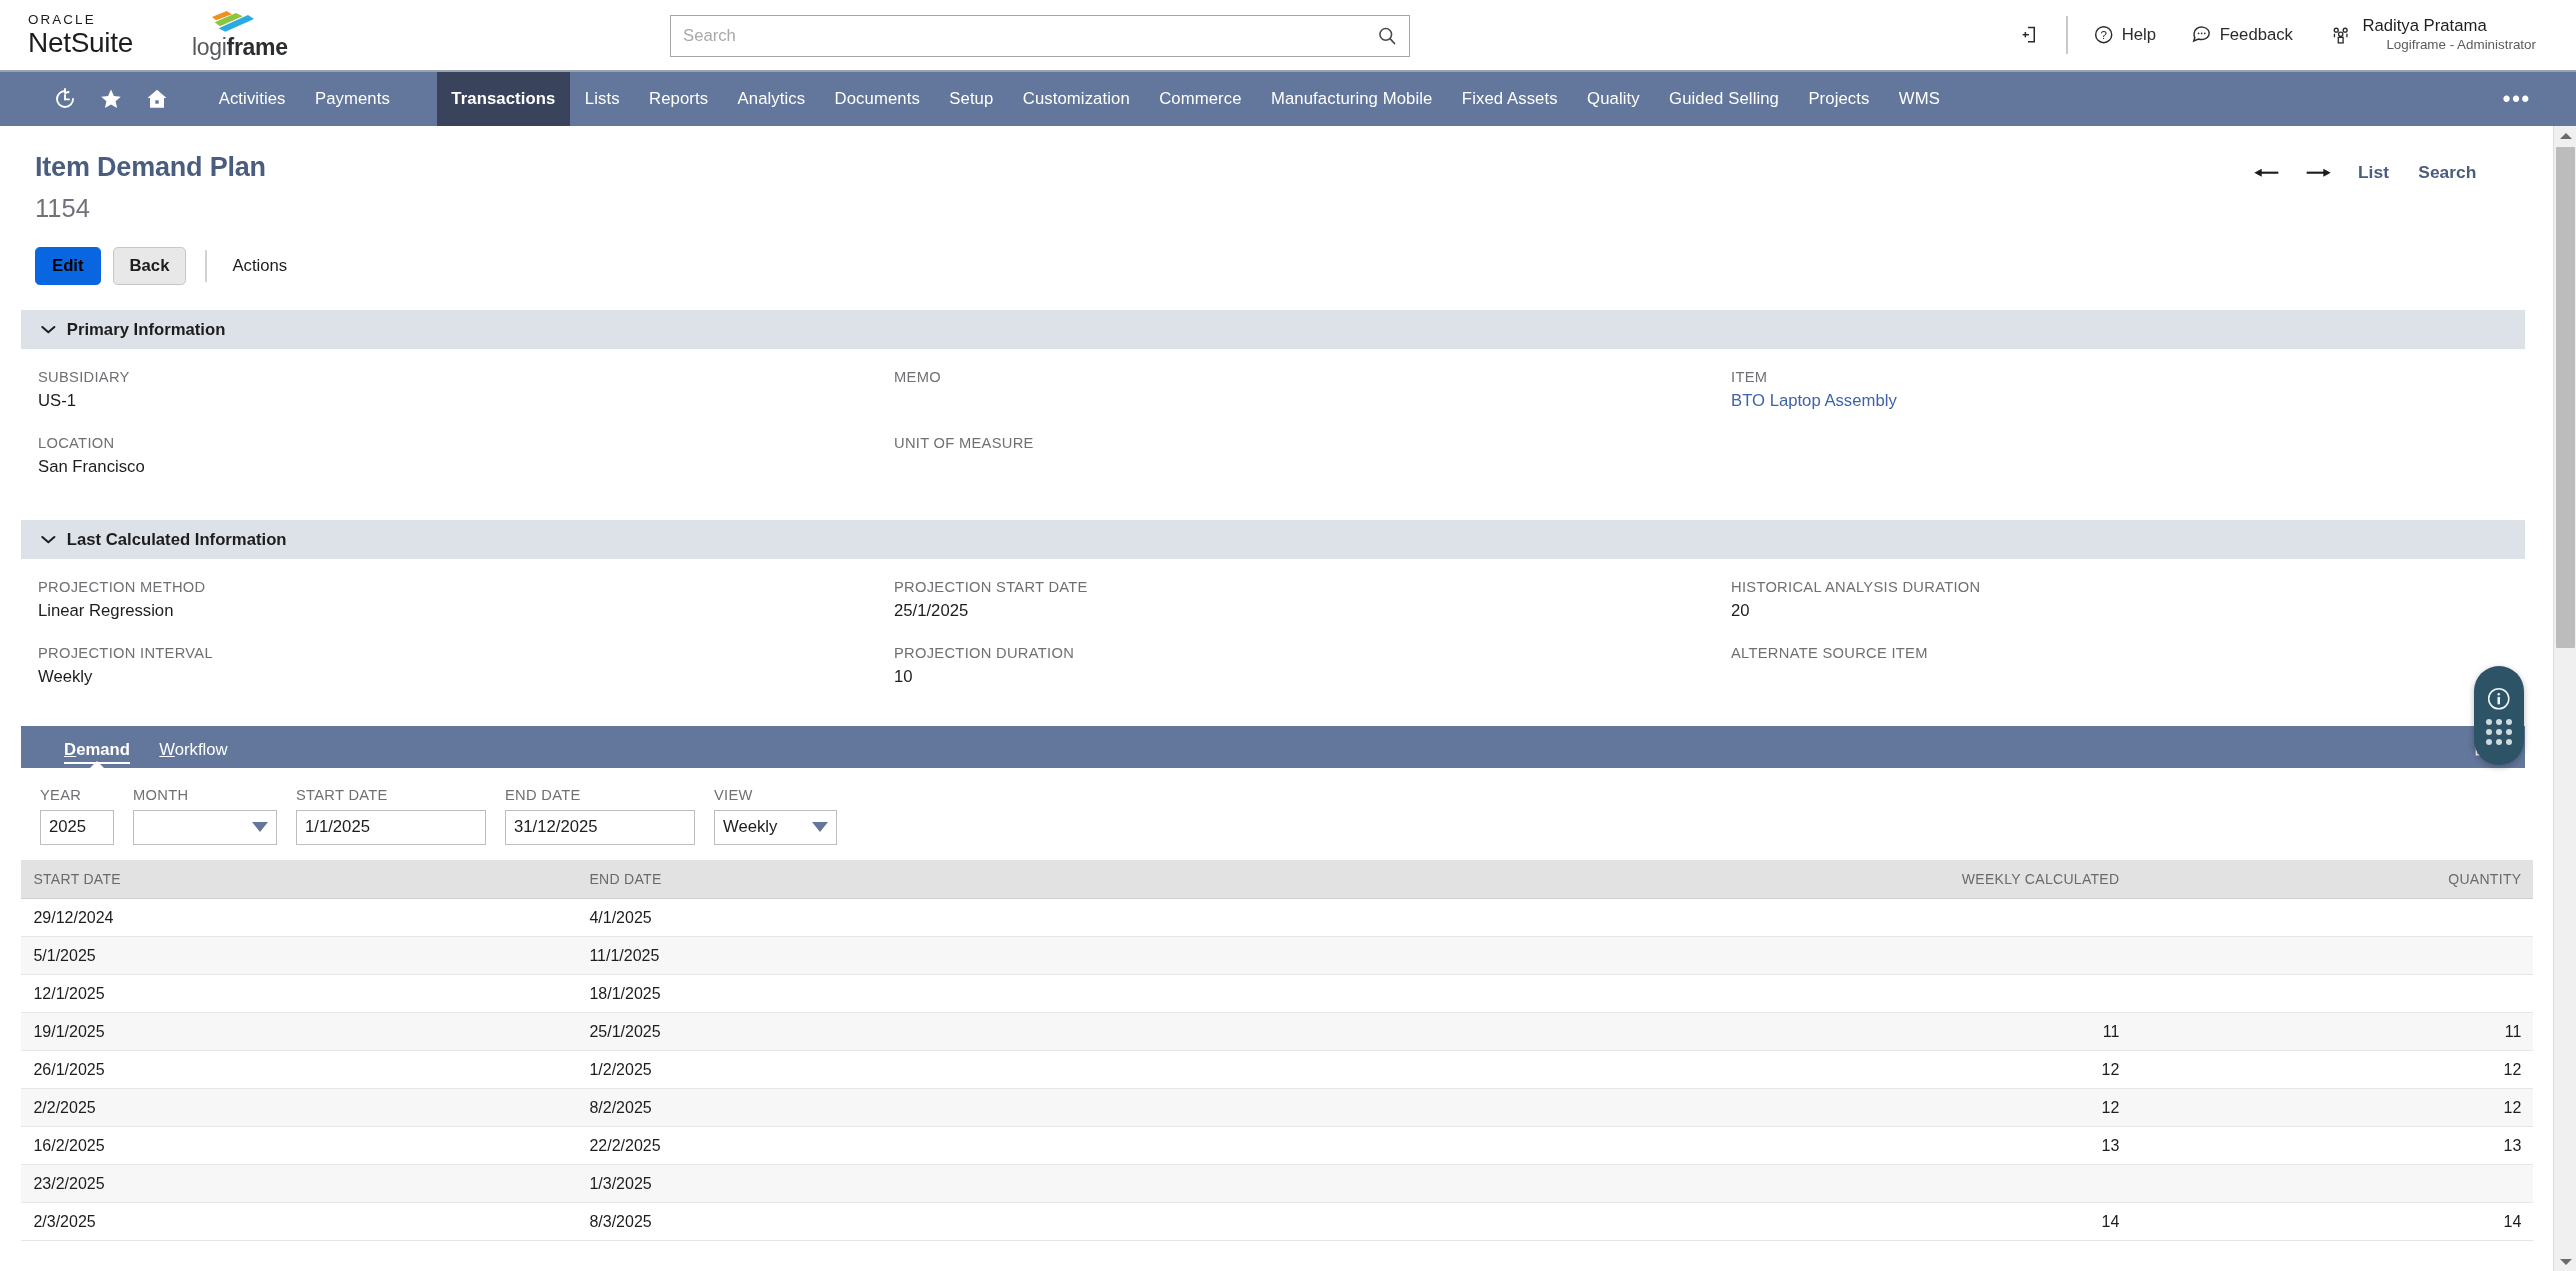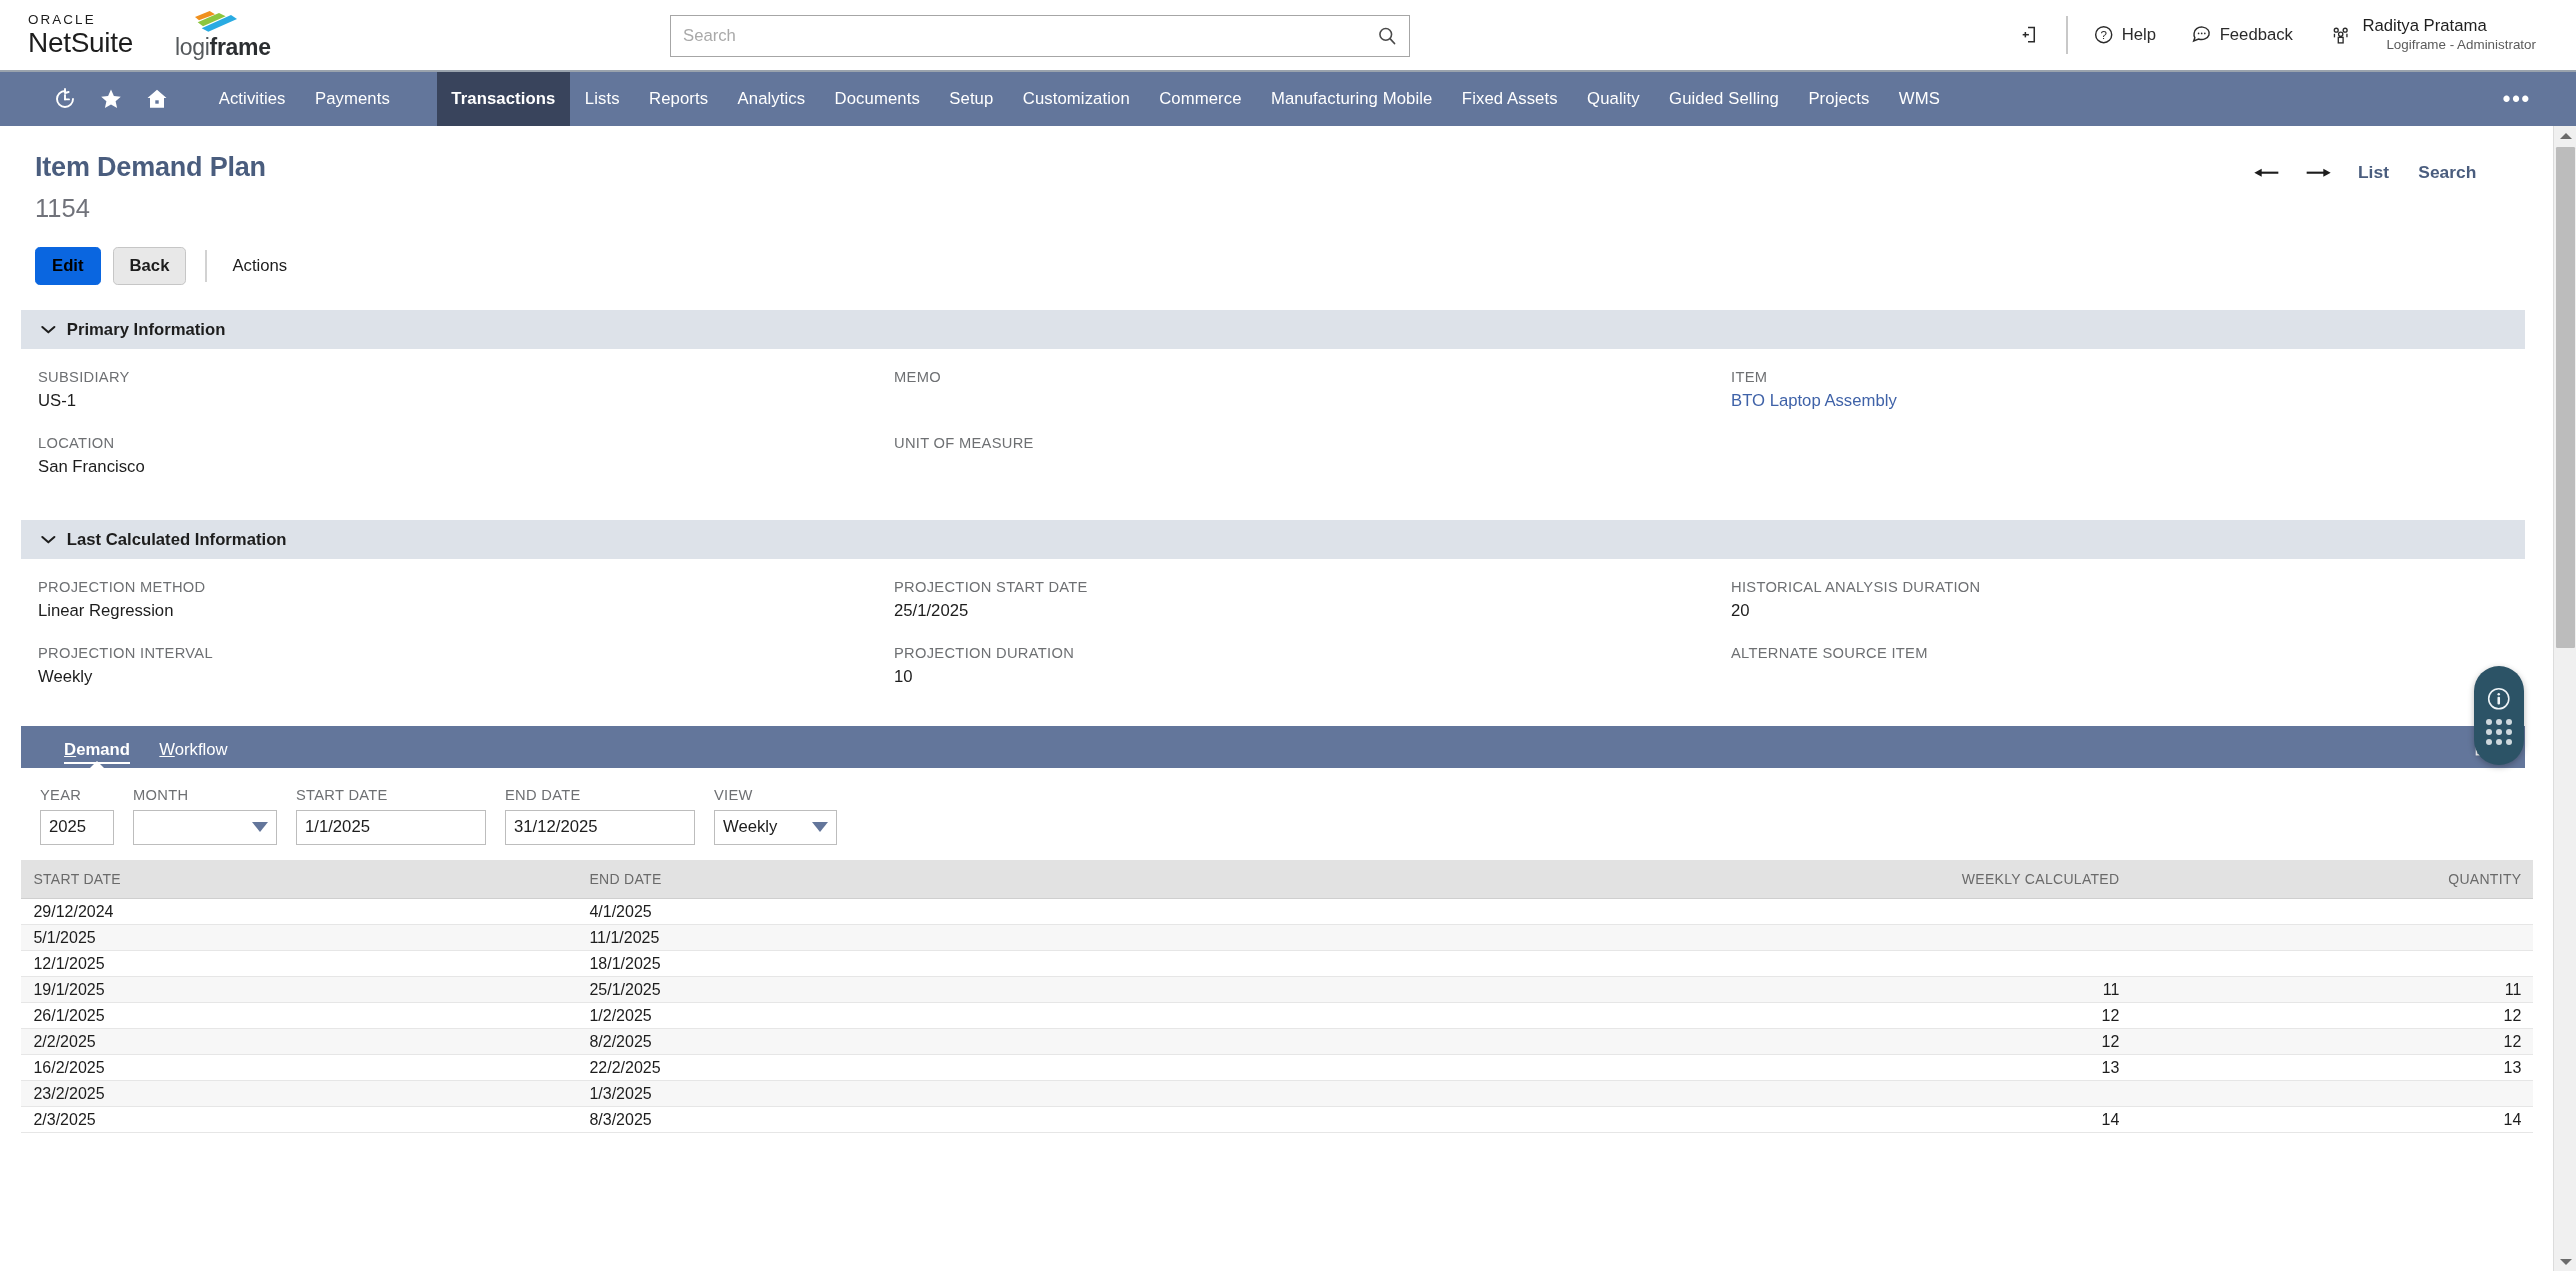--- a/index.html
+++ b/index.html
@@ -13,21 +13,21 @@
 
   
   .topbar {
     height: 72px;
     background: #ffffff;
     display: flex;
     align-items: center;
     border-bottom: 2px solid #9aa3ad;
     position: relative;
   }
-  .brand { display: flex; align-items: center; padding-left: 28px; }
+  .brand { display: flex; align-items: center; padding-left: 28px; gap: 17px; }
   .oracle-ns { line-height: 1; }
   .oracle-word {
     font-size: 13.4px;
     letter-spacing: 2.1px;
     color: #1d1d1d;
     font-weight: 400;
     display: block;
     margin-bottom: 2px;
   }
   .netsuite-word {
@@ -276,21 +276,21 @@
     font-size: 14px;
     color: #6a6a6a;
     font-weight: 400;
     letter-spacing: 0.3px;
     text-align: left;
     padding: 0 12px;
     border-bottom: 0.7px solid #cfcfcf;
   }
   .demand-table th.num { text-align: right; }
   .demand-table td {
-    height: 26px;
+    height: 38px;
     font-size: 16px;
     color: #1d1d1d;
     padding: 0 12px;
     border-bottom: 0.7px solid #e6e6e6;
   }
   .demand-table td.num { text-align: right; }
   .demand-table tbody tr:nth-child(even) { background: #f7f7f7; }
   .demand-table tbody tr:nth-child(odd) { background: #ffffff; }
 
   

